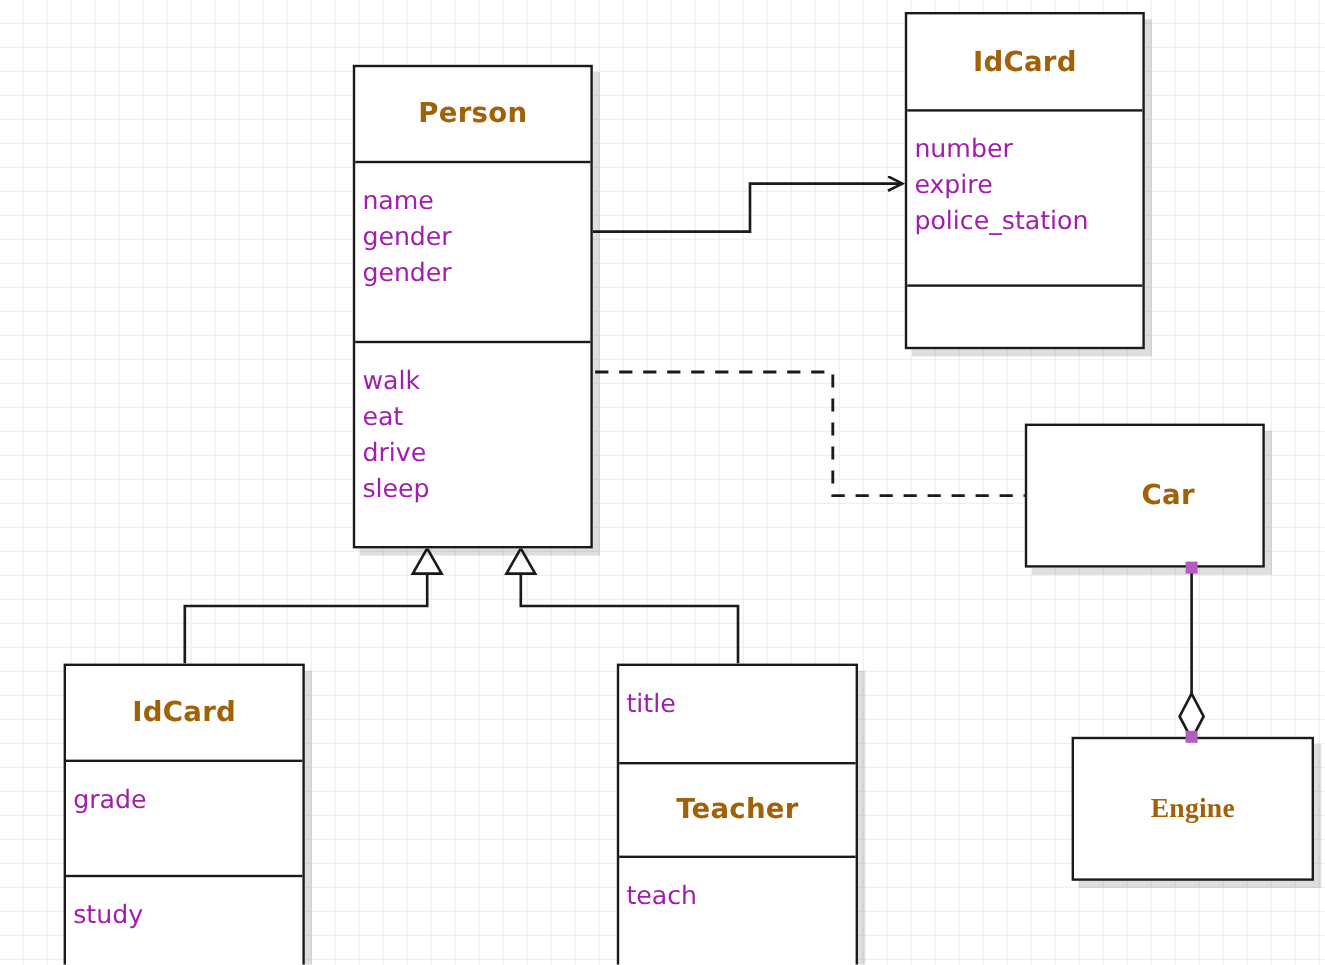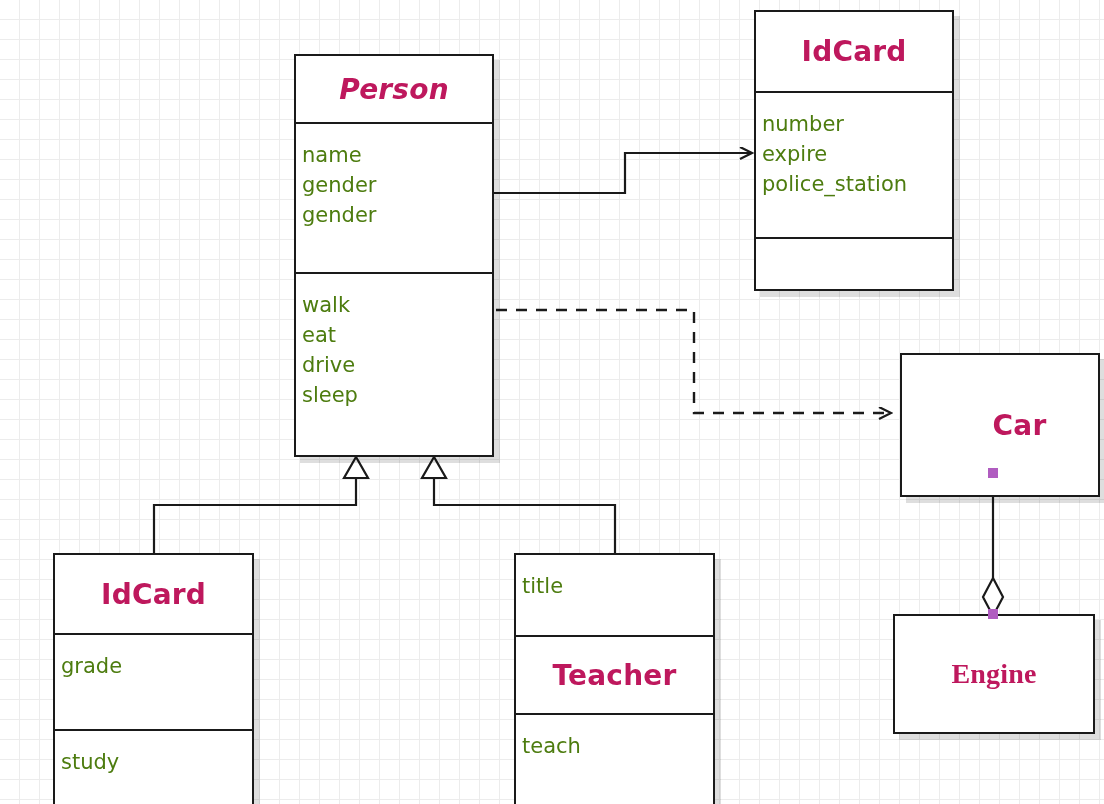--- a/index.html
+++ b/index.html
@@ -44,31 +44,31 @@
   .compartment + .compartment {
     border-top: 2px solid #1a1a1a;
   }
   .cmp-title {
     display: flex;
     align-items: center;
     justify-content: center;
   }
   .class-name {
     font-weight: bold;
-    font-size: 28px;
-    color: #be185d;
+    font-size: 23px;
+    color: #a16207;
     letter-spacing: 0.2px;
   }
   .cmp-body {
     padding: 16px 6px 8px 6px;
   }
   .member {
     font-size: 21px;
     line-height: 30px;
-    color: #4d7c0f;
+    color: #a21caf;
     white-space: nowrap;
   }
   .cmp-empty { }
   .handle {
     position: absolute;
     width: 10px;
     height: 10px;
     background: #b05cc0;
     z-index: 5;
   }
@@ -103,21 +103,21 @@
       <polygon points="434,457 422,478 446,478" fill="#ffffff" stroke="#1a1a1a" stroke-width="2.2" stroke-linejoin="miter"></polygon>
     </g>
 
     <g>
       <path d="M 993,473 L 993,578" fill="none" stroke="#1a1a1a" stroke-width="2.2"></path>
       <polygon points="993,578 1003,597 993,616 983,597" fill="#ffffff" stroke="#1a1a1a" stroke-width="2.2" stroke-linejoin="miter"></polygon>
     </g>
   </svg>
 
   <div class="uml-class" style="left:294px; top:54px; width:200px; height:403px;">
-    <div class="compartment cmp-title" style="height:66px;font-style:italic;">
+    <div class="compartment cmp-title" style="height:78px;">
       <span class="class-name">Person</span>
     </div>
     <div class="compartment cmp-body" style="height:150px;">
       <div class="member">name</div>
       <div class="member">gender</div>
       <div class="member">gender</div>
     </div>
     <div class="compartment cmp-body" style="flex:1 1 auto;">
       <div class="member">walk</div>
       <div class="member">eat</div>
@@ -131,21 +131,21 @@
       <span class="class-name">IdCard</span>
     </div>
     <div class="compartment cmp-body" style="height:146px;">
       <div class="member">number</div>
       <div class="member">expire</div>
       <div class="member">police_station</div>
     </div>
     <div class="compartment cmp-empty" style="flex:1 1 auto;"></div>
   </div>
 
-  <div class="uml-class" style="left:900px; top:353px; width:200px; height:144px;padding-left:39px;">
+  <div class="uml-class" style="left:854px; top:353px; width:200px; height:120px;padding-left:39px;">
     <div class="compartment cmp-title" style="flex:1 1 auto;">
       <span class="class-name">Car</span>
     </div>
   </div>
   <div class="handle" style="left:988px; top:468px;"></div>
 
   <div class="uml-class" style="left:893px; top:614px; width:202px; height:120px;font-family:Liberation Serif, serif;">
     <div class="compartment cmp-title" style="flex:1 1 auto;">
       <span class="class-name">Engine</span>
     </div>

